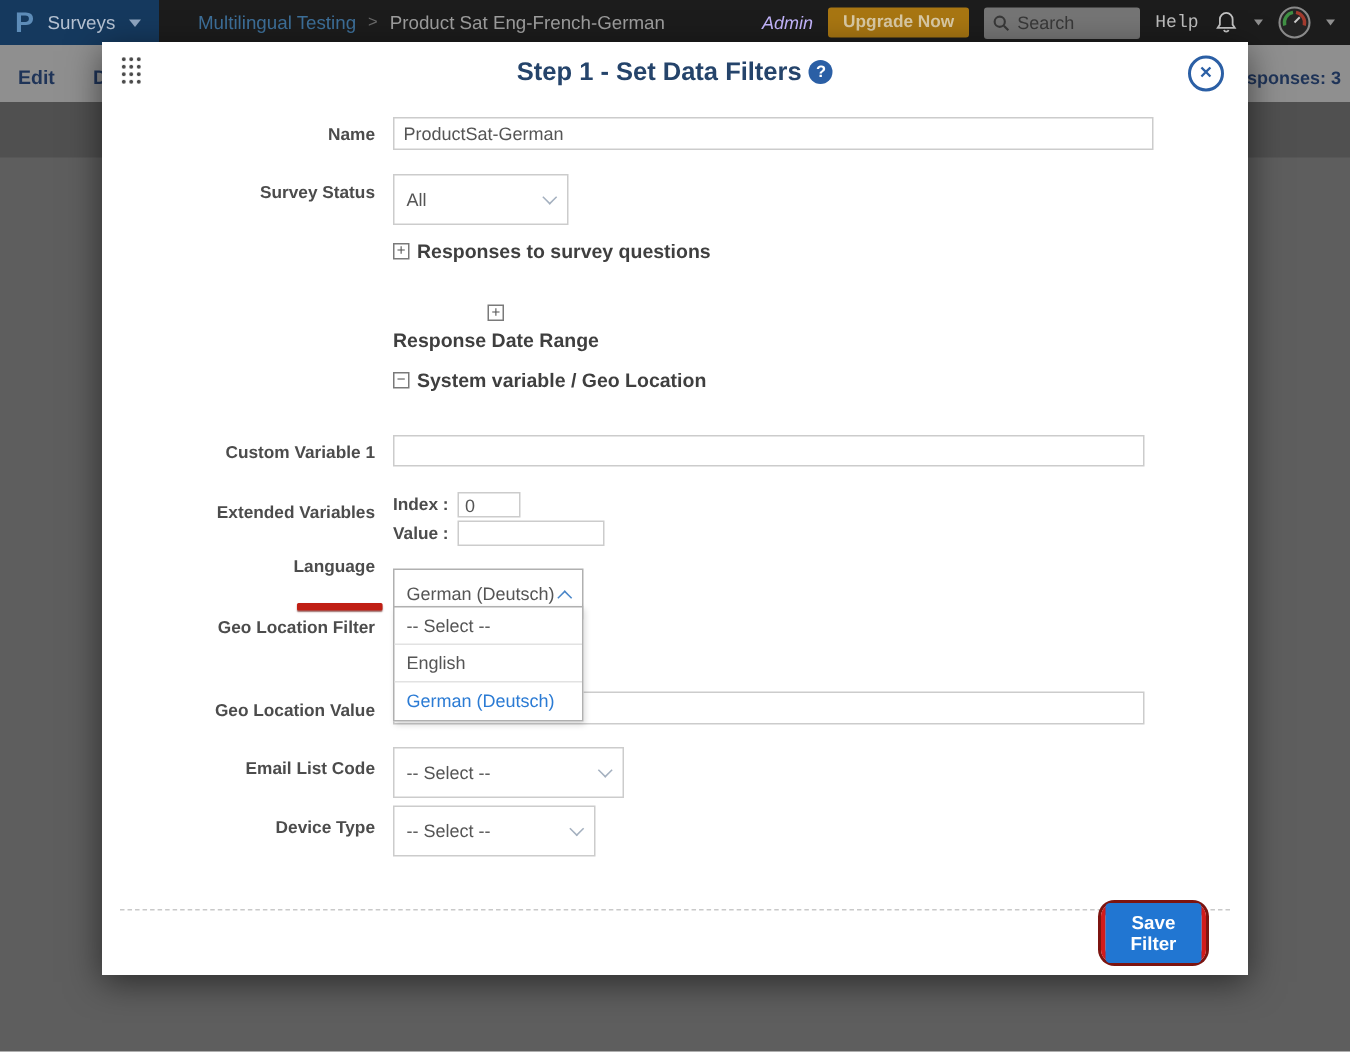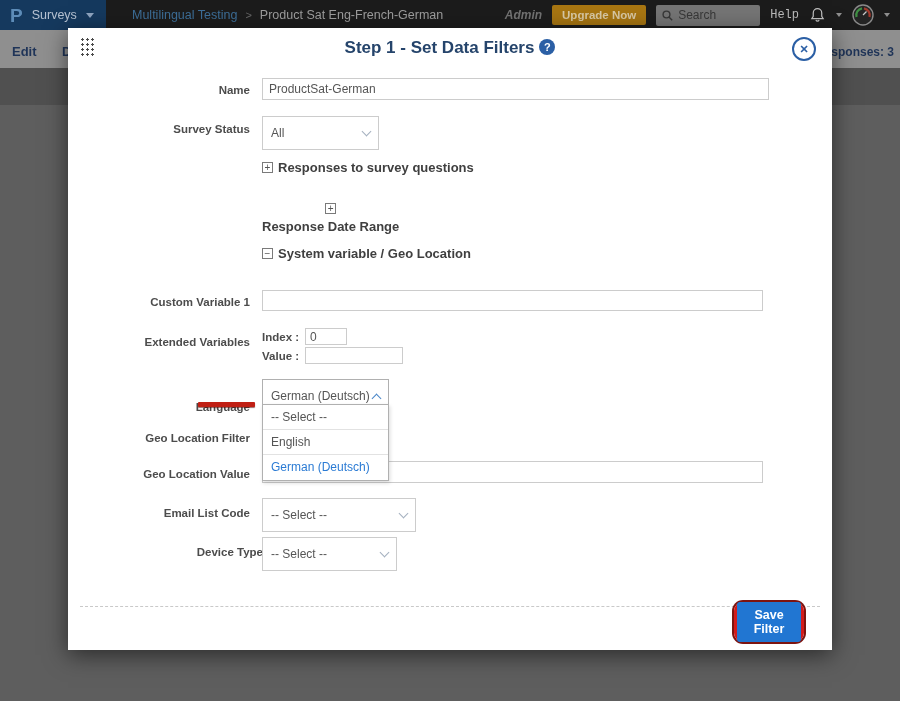--- a/index.html
+++ b/index.html
@@ -10,21 +10,21 @@
   .topbar { position:absolute; left:0; top:0; width:900px; height:30px; background:#1c1c1c; display:flex; align-items:center; }
   .topbar-left { width:106px; height:30px; background:#15395e; display:flex; align-items:center; padding-left:10px; gap:9px; flex-shrink:0; }
   .logo-p { color:#5d8cb8; font-size:19px; font-weight:700; line-height:1; }
   .surveys-label { color:#b6c2d2; font-size:12.5px; }
   .caret-down { width:0; height:0; border-left:4px solid transparent; border-right:4px solid transparent; border-top:5px solid #8fa5c0; display:inline-block; }
   .breadcrumb { display:flex; align-items:center; gap:8px; margin-left:26px; font-size:12.5px; }
   .bc-link { color:#3d6f99; }
   .bc-sep { color:#6a6a6a; font-size:11px; }
   .bc-current { color:#9e9e9e; }
   .topbar-right { margin-left:auto; display:flex; align-items:center; gap:10px; padding-right:10px; }
-  .admin-label { color:#737373; font-style:italic; font-size:12px; font-weight:700; }
+  .admin-label { color:#c4b5fd; font-style:italic; font-size:12px; font-weight:400; }
   .upgrade-btn { background:#a87612; color:#d9c9a4; font-size:11.5px; font-weight:700; padding:4px 10px; border:none; border-radius:2px; }
   .search-box { background:#757575; width:104px; height:21px; display:flex; align-items:center; gap:5px; padding:0 6px; border-radius:2px; }
   .search-box input { background:transparent; border:none; outline:none; width:70px; font-size:12px; color:#2e2e2e; font-family:"Liberation Sans",sans-serif; }
   .search-box input::placeholder { color:#383838; opacity:1; }
   .help-label { color:#bdbdbd; font-size:12px;font-family:Liberation Mono, monospace; }
   .mini-caret { width:0; height:0; border-left:3.5px solid transparent; border-right:3.5px solid transparent; border-top:4px solid #8f8f8f; display:inline-block; }
   .tabbar { position:absolute; left:0; top:30px; width:900px; height:38px; background:#8f8f8f; }
   .tab { position:absolute; top:14px; font-size:13px; font-weight:700; color:#1f3458; }
   .tab-edit { left:12px; }
   .tab-di { left:62px; }
@@ -143,44 +143,44 @@
 
   <div class="flabel" style="top:268px;">Custom Variable 1</div>
   <input class="tinput" style="left: 194px; top: 262px; width: 501px; height: 21px;">
 
   <div class="flabel" style="top:308px;">Extended Variables</div>
   <div class="subfield-label" style="left:194px; top:303px;">Index :</div>
   <input class="tinput" style="left: 237px; top: 300px; width: 42px; height: 17px; padding: 0px 4px;" value="0">
   <div class="subfield-label" style="left:194px; top:322px;">Value :</div>
   <input class="tinput" style="left: 237px; top: 319px; width: 98px; height: 17px; padding: 0px 4px;">
 
-  <div class="flabel" style="top:373px;">Language</div>
+  <div class="flabel" style="top:344px;">Language</div>
   <div class="red-underline"></div>
   <div class="combo" style="left:194px; top:351px; width:127px; height:25px; border-color:#b0b0b0;">
     <span>German (Deutsch)</span>
     <span class="chev chev-up"></span>
   </div>
   <div class="dropdown-list">
     <div class="dd-option">-- Select --</div>
     <div class="dd-option">English</div>
     <div class="dd-option selected">German (Deutsch)</div>
   </div>
 
-  <div class="flabel" style="top:404px;text-align:right;">Geo Location Filter</div>
+  <div class="flabel" style="top:385px;text-align:right;">Geo Location Filter</div>
 
   <div class="flabel" style="top:440px;">Geo Location Value</div>
   <input class="tinput" style="left: 194px; top: 433px; width: 501px; height: 22px;">
 
   <div class="flabel" style="top:479px;">Email List Code</div>
   <div class="combo" style="left:194px; top:470px; width:154px; height:25px;">
     <span>-- Select --</span>
     <span class="chev"></span>
   </div>
 
-  <div class="flabel" style="top:518px;margin-left:13px;">Device Type</div>
+  <div class="flabel" style="top:518px;">Device Type</div>
   <div class="combo" style="left:194px; top:509px; width:135px; height:25px;">
     <span>-- Select --</span>
     <span class="chev"></span>
   </div>
 
   <div class="footer-divider"></div>
   <div class="save-ring">
     <button class="save-btn">Save Filter</button>
   </div>
 </div>

